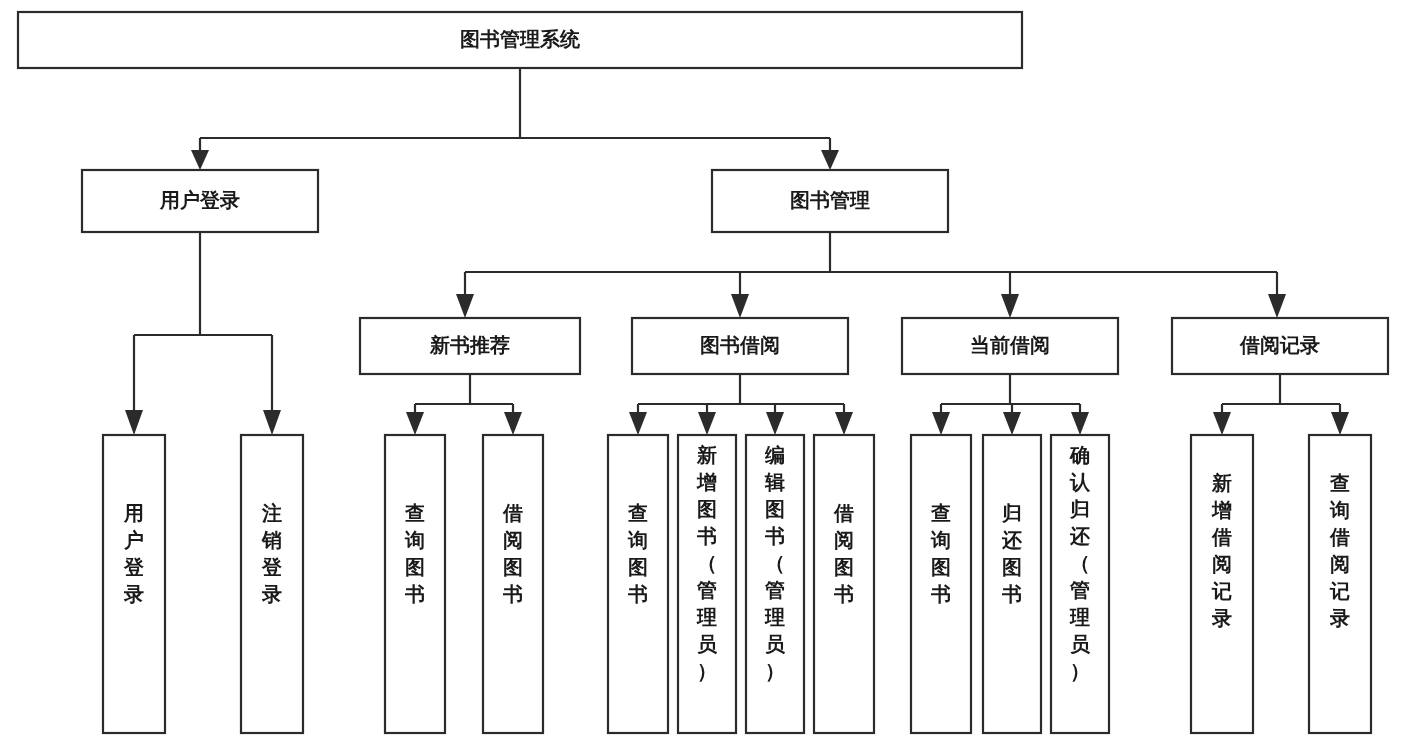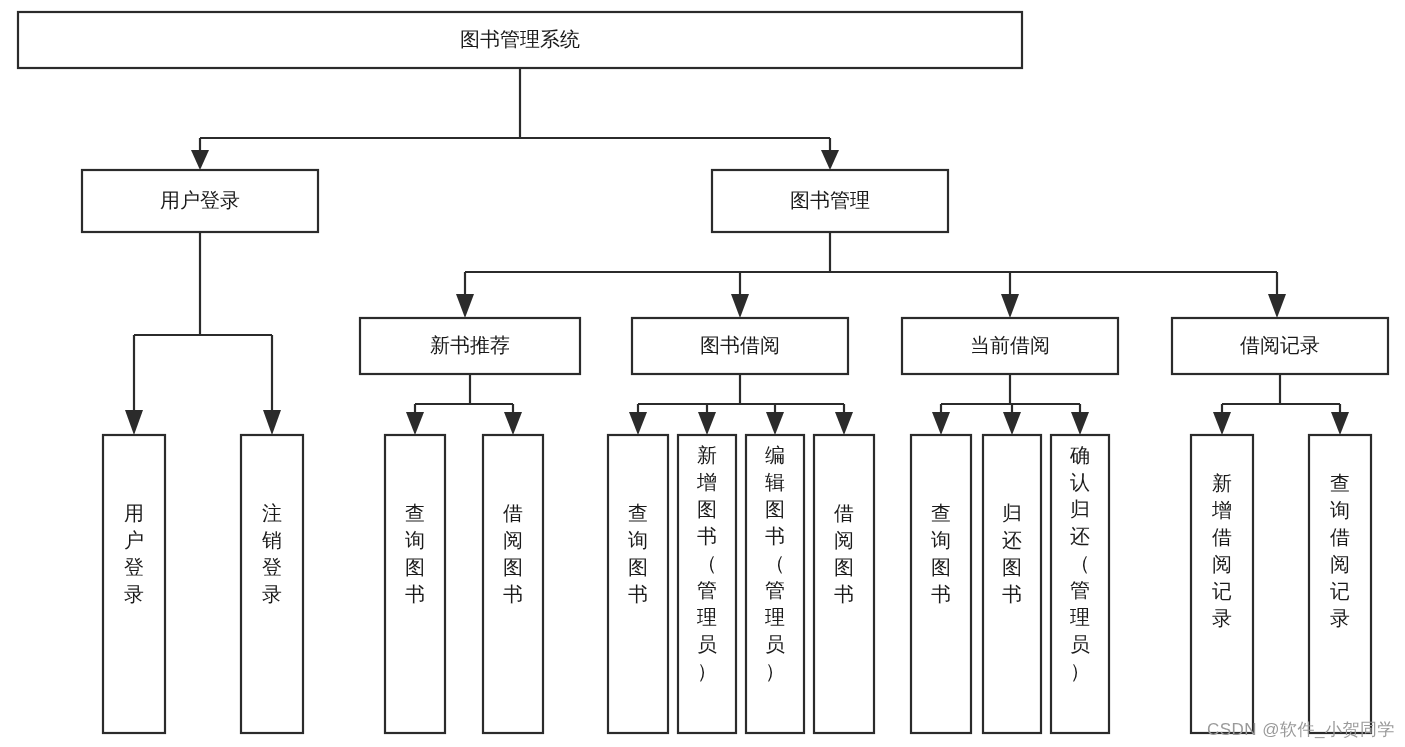--- a/index.html
+++ b/index.html
@@ -12,20 +12,21 @@
     width: 1405px;
     height: 747px;
     font-family: "Liberation Sans", "DejaVu Sans", sans-serif;
     overflow: hidden;
     position: relative;
   }
   #diagram-root {
     position: relative;
     width: 1405px;
     height: 747px;
+    font-weight: bold;
   }
   svg.diagram {
     display: block;
     width: 1405px;
     height: 747px;
   }
   .node-rect {
     fill: #ffffff;
     stroke: #2b2b2b;
     stroke-width: 2.2;
@@ -228,14 +229,13 @@
       <text class="node-label-vertical" x="1222" y="490"><tspan x="1222" y="490">新</tspan><tspan x="1222" y="517">增</tspan><tspan x="1222" y="544">借</tspan><tspan x="1222" y="571">阅</tspan><tspan x="1222" y="598">记</tspan><tspan x="1222" y="625">录</tspan></text>
     </g>
 
     <g>
       <rect class="node-rect" x="1309" y="435" width="62" height="298"></rect>
       <text class="node-label-vertical" x="1340" y="490"><tspan x="1340" y="490">查</tspan><tspan x="1340" y="517">询</tspan><tspan x="1340" y="544">借</tspan><tspan x="1340" y="571">阅</tspan><tspan x="1340" y="598">记</tspan><tspan x="1340" y="625">录</tspan></text>
     </g>
 
   </svg>
 
-  <div class="watermark">CSDN @软件_小贺同学</div>
 </div>
 
 </body></html>

